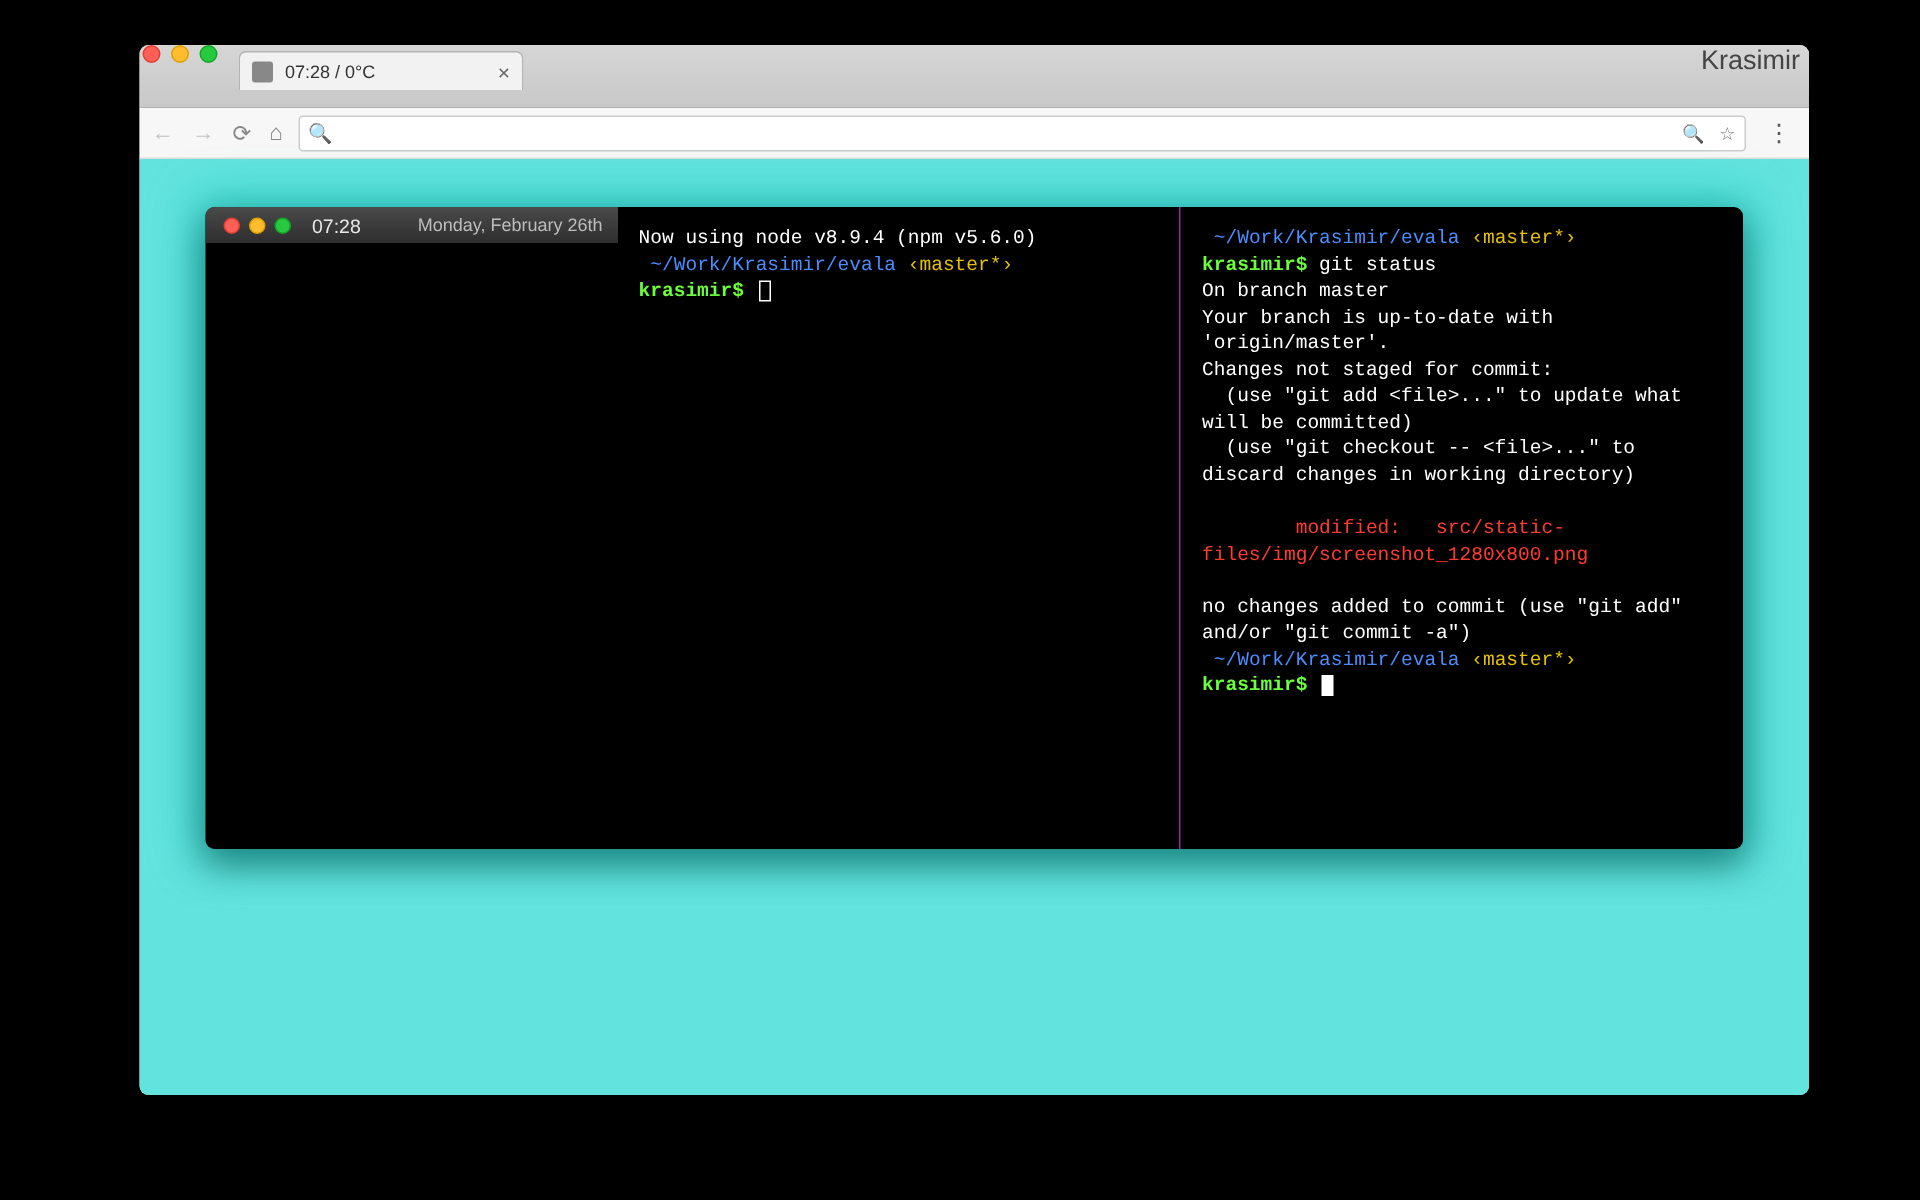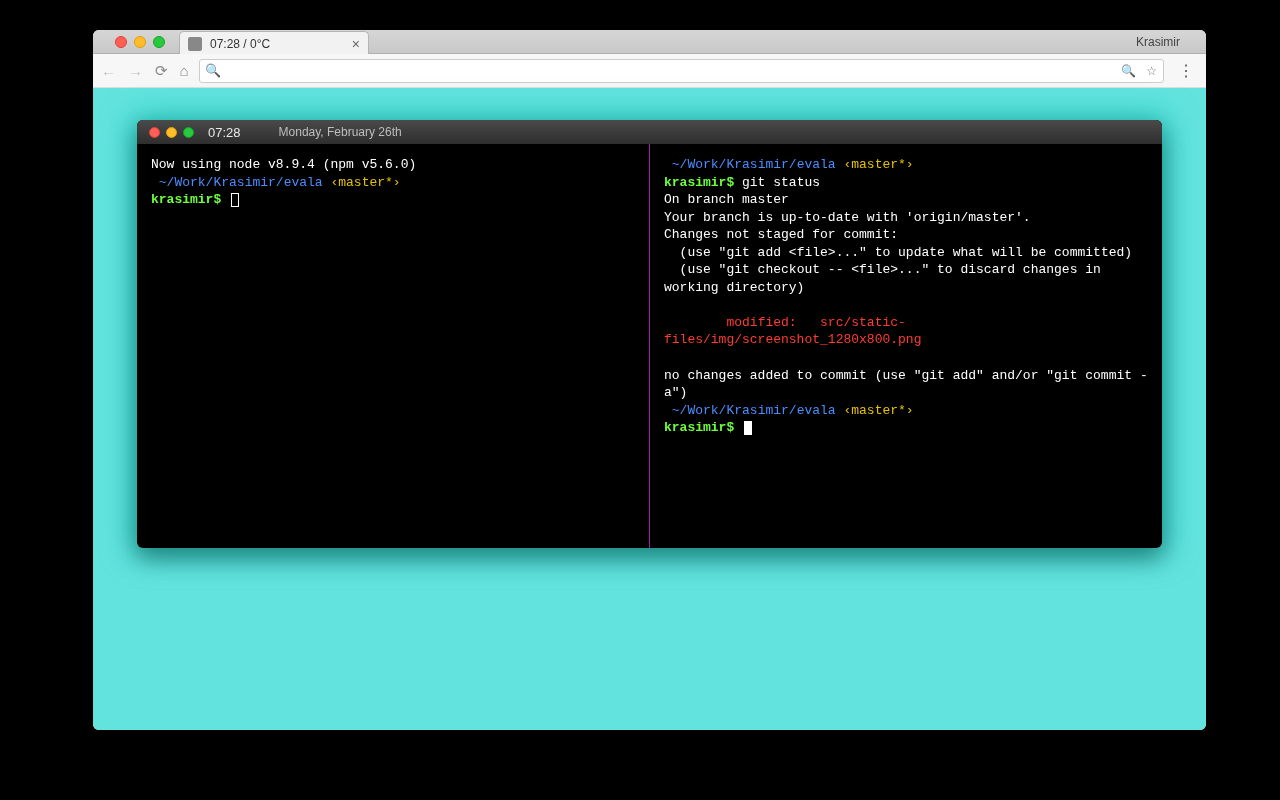--- a/index.html
+++ b/index.html
@@ -10,43 +10,43 @@
     position: absolute;
     top: 30px; left: 93px;
     width: 1113px; height: 700px;
     background: #fff;
     border-radius: 6px;
     box-shadow: 0 10px 40px rgba(0,0,0,0.6);
     overflow: hidden;
     display: flex; flex-direction: column;
   }
   .tabbar {
-    height: 24px;
+    height: 42px;
     background: linear-gradient(#d6d6d6, #c8c8c8);
-    display: flex; align-items: center;
-    padding: 0 20px;
+    display: flex; align-items: flex-start;
+    padding: 0 0;
     border-bottom: 1px solid #b0b0b0;
   }
   .traffic { display: flex; gap: 7px; margin-right: 14px; margin-left: 2px;}
   .tl { width: 12px; height: 12px; border-radius: 50%; }
   .tl.red    { background:#ff5f56; border:0.5px solid #e33e32;}
   .tl.yellow { background:#ffbd2e; border:0.5px solid #e09e00;}
   .tl.green  { background:#27c93f; border:0.5px solid #12a626;}
   .tab {
     height: 26px; margin-top:4px;
     background: #f2f2f2;
     border: 1px solid #b4b4b4; border-bottom: none;
     border-radius: 5px 5px 0 0;
     padding: 0 8px; display:flex; align-items:center; gap:8px;
     font-size:12px; color:#333;
     min-width: 190px;
   }
   .tab .favicon { width:14px; height:14px; background:#888; border-radius:2px;}
   .tab .close { margin-left:auto; font-size:14px; color:#666; cursor:pointer;}
-  .profile-name { margin-left:auto; font-size:12px; color:#444; padding-right:6px;}
+  .profile-name { margin-left:auto; font-size:18px; color:#444; padding-right:6px;}
   .toolbar {
     height: 34px; background:#f7f7f7; border-bottom:1px solid #ddd;
     display:flex; align-items:center; padding:0 8px; gap:10px;
   }
   .nav-icons { display:flex; gap:12px; color:#888;}
   .nav-icons span { font-size:15px; }
   .nav-icons .disabled { color:#c2c2c2;}
   .omnibox {
     flex:1; height:24px; border:1px solid #ccc; border-radius:3px;
     background:#fff; display:flex; align-items:center; padding:0 6px;
@@ -62,21 +62,21 @@
     display:flex; align-items:flex-start; justify-content:center;
     padding-top:32px;
   }
 
   
   .termwin {
     width: 1025px; height: 428px;
     background:#000;
     border-radius:6px;
     box-shadow: 0 0 30px 6px rgba(0, 200, 190, 0.5), 0 8px 25px rgba(0,0,0,0.6);
-    display:flex; flex-direction:column;
+    display:flex; flex-direction:row;
     overflow:hidden;
   }
   .term-titlebar {
     height: 24px;
     background: linear-gradient(#4a4a4a, #2e2e2e);
     display:flex; align-items:center; padding:0 10px; gap:8px;
     font-size:12px;
   }
   .term-titlebar .traffic { gap:6px; margin-right:6px;}
   .term-titlebar .tl { width:11px; height:11px;}

